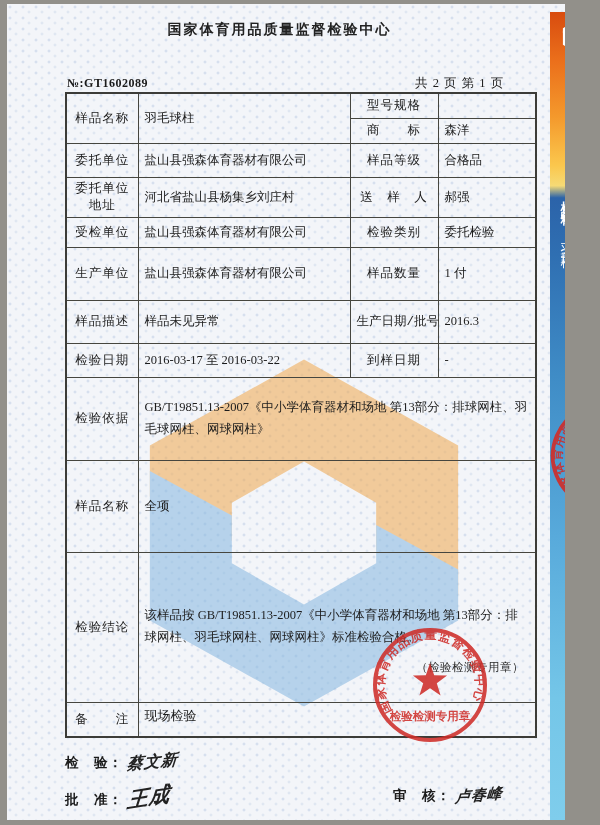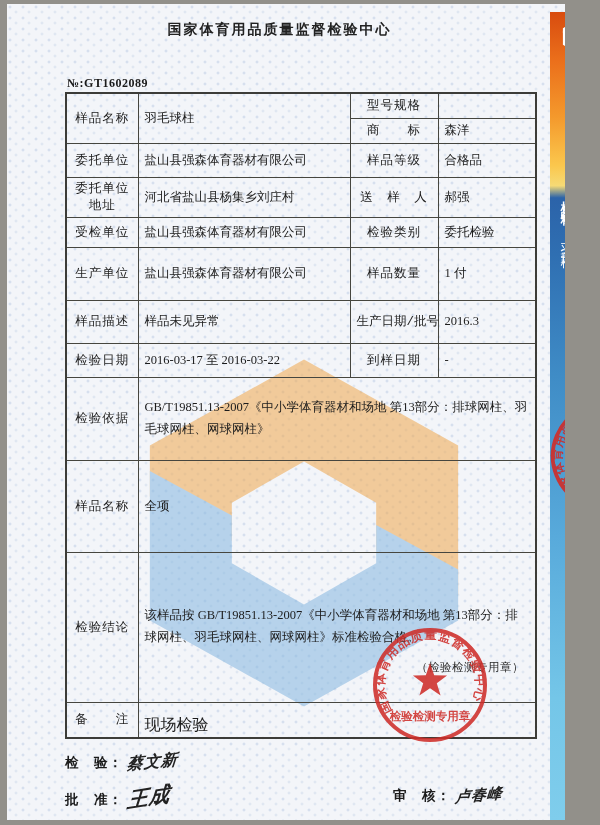--- a/index.html
+++ b/index.html
@@ -71,20 +71,21 @@
 
 <div class="page">
 
   <svg class="wmark" viewBox="0 0 100 115" preserveAspectRatio="none">
     <path d="M50,3 L97,30 L97,77 L72,63 L72,48 L50,35 L28,48 L28,60 L3,46 L3,30 Z" fill="#f0a84e"></path>
     <path d="M50,112 L3,85 L3,38 L28,52 L28,67 L50,80 L72,67 L72,55 L97,69 L97,85 Z" fill="#86b7e0"></path>
   </svg>
 
   <div class="hdr-center">国家体育用品质量监督检验中心</div>
   <div class="report-no">№:GT1602089</div>
+  <div class="page-info">共 2 页 第 1 页</div>
 
   <table class="report">
     <colgroup>
         <col style="width:72px">
         <col style="width:212px">
         <col style="width:88px">
         <col style="width:98px">
       </colgroup>
     <tbody>
         <tr style="height:25px">
@@ -140,21 +141,21 @@
     <tr style="height:92px">
       <td class="lbl">样品名称</td>
       <td class="items-cell" colspan="3">全项</td>
     </tr>
     <tr style="height:150px">
       <td class="lbl">检验结论</td>
       <td class="concl" colspan="3">该样品按 GB/T19851.13-2007《中小学体育器材和场地 第13部分：排球网柱、羽毛球网柱、网球网柱》标准检验合格。</td>
     </tr>
     <tr style="height:35px">
       <td class="lbl">备　　注</td>
-      <td class="val" colspan="3" style="vertical-align:top;padding-top:12px;font-size:16px">现场检验</td>
+      <td class="val" colspan="3" style="vertical-align:top;padding-top:4px;font-size:13px">现场检验</td>
     </tr>
   </tbody>
     </table>
 
   <div class="stamp-note">（检验检测专用章）</div>
 
   <svg class="stamp stamp-main" viewBox="0 0 120 120">
     <circle cx="60" cy="60" r="55" fill="none" stroke="#cf2f2b" stroke-width="4"></circle>
     <polygon fill="#cf2f2b" points="60,38 64.2,50.2 77.1,50.4 66.8,58.2 70.6,70.6 60,63.2 49.4,70.6 53.2,58.2 42.9,50.4 55.8,50.2"></polygon>
     <path id="ring1" d="M22.3,86.2 A46,46 0 1 1 97.7,86.2" fill="none"></path>

